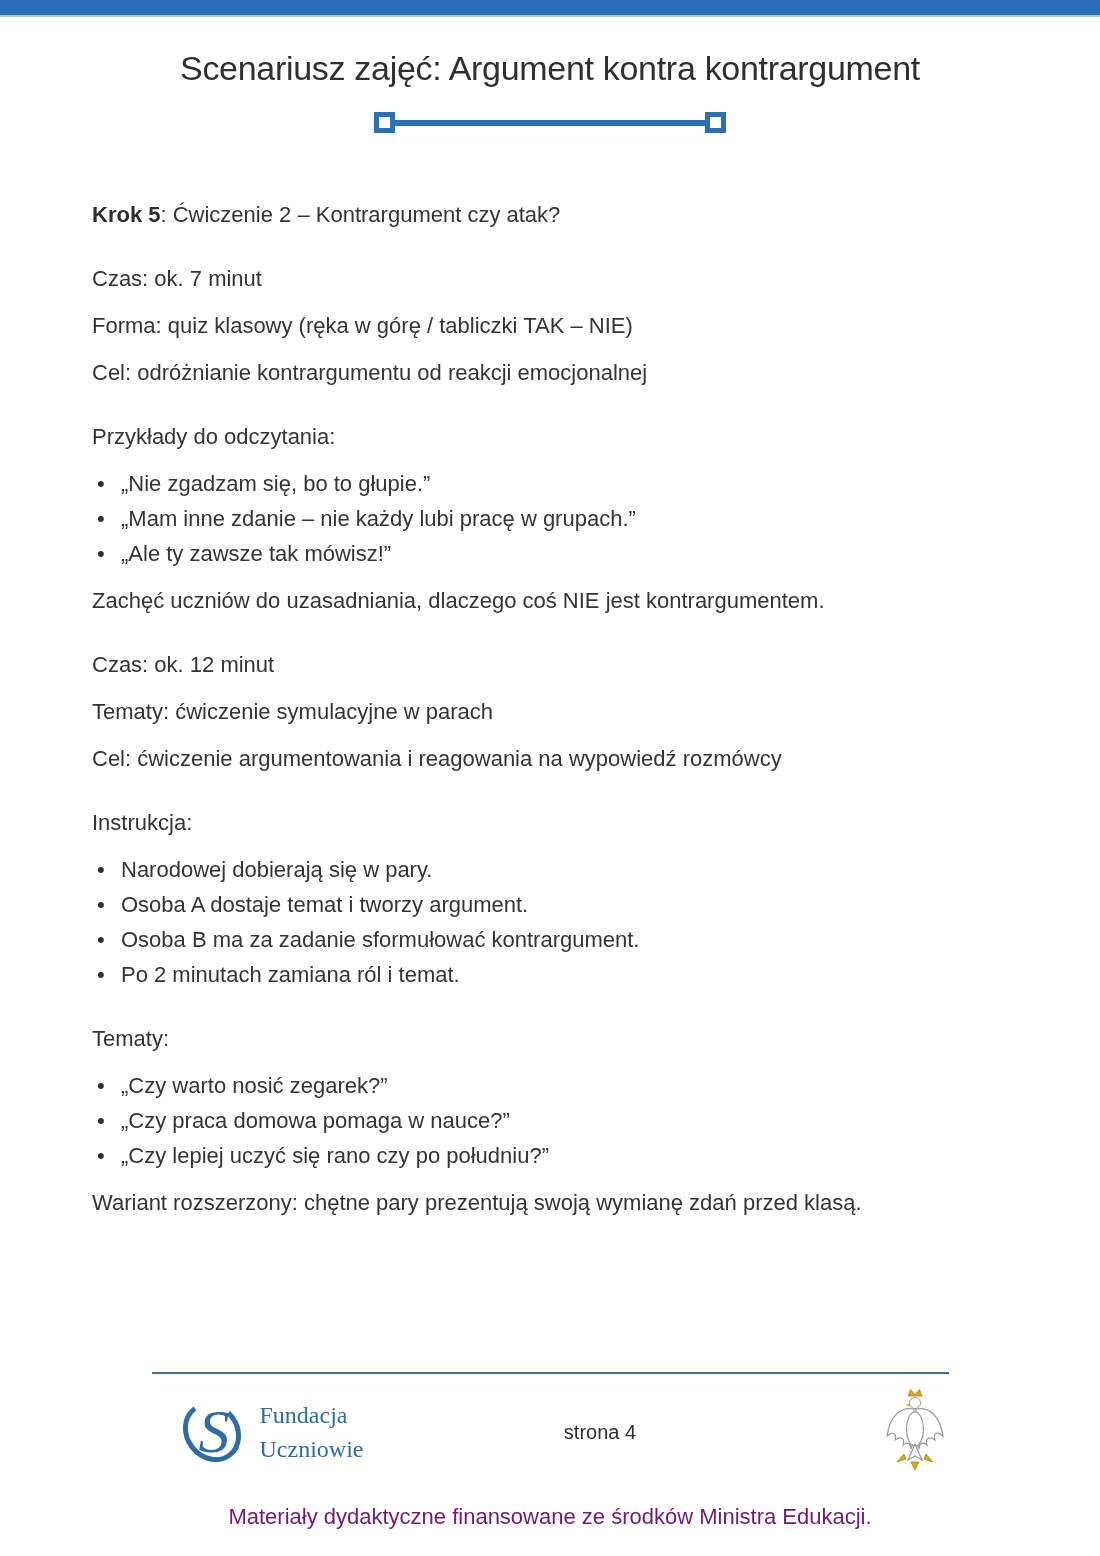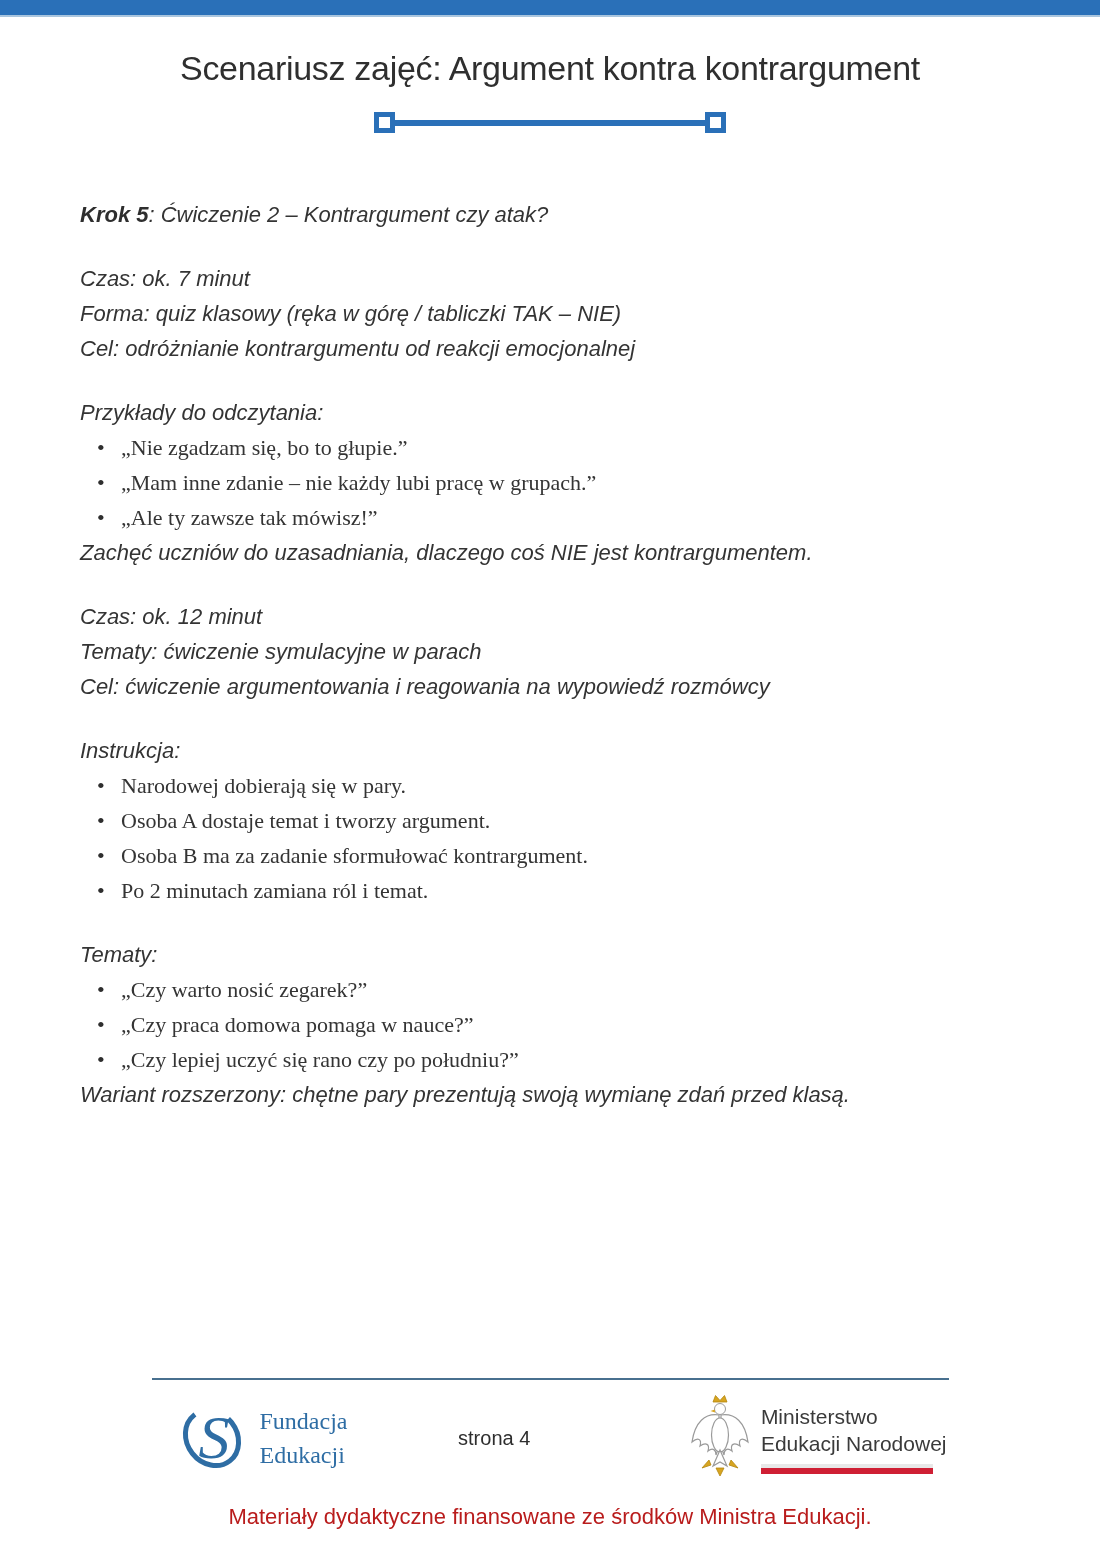--- a/index.html
+++ b/index.html
@@ -51,33 +51,32 @@
   }
 
   
   .content {
     margin-top: 64px;
     padding: 0 85px 0 80px;
     font-size: 22px;
     line-height: 35px;
     color: #343434;
   }
-  .content p { margin: 0; font-style: italic; }
+  .content p { margin: 12px; }
   .block { margin-top: 29px; }
   .step-heading strong { font-weight: 700; color: #2e2e2e; }
 
   ul.bullets {
     list-style: none;
     margin: 0;
     padding: 0;
   }
   ul.bullets li {
     position: relative;
     padding-left: 41px;
-    font-family: Liberation Serif, serif;
   }
   ul.bullets li::before {
     content: "\2022";
     position: absolute;
     left: 17px;
     top: 0;
     color: #2e2e2e;
   }
 
   
@@ -126,24 +125,24 @@
   .ministry-text {
     font-size: 21px;
     line-height: 27px;
     color: #3a3a3a;
   }
   .flag-underline { margin-top: 7px; width: 172px; }
   .flag-underline .white-stripe { height: 4px; background: #e8e8e8; }
   .flag-underline .red-stripe { height: 6px; background: #cf1f34; }
 
   .funding-note {
-    margin-top: 20px;
+    margin-top: 26px;
     text-align: center;
     font-size: 22px;
-    color: #b91c1c;
+    color: #701a75;
   }
 </style>
 </head>
 <body>
 
 <div class="topbar"></div>
 
 <h1 class="page-title">Scenariusz zajęć: Argument kontra kontrargument</h1>
 
 <div class="divider">
@@ -212,21 +211,21 @@
 
     <div class="brand">
       <span>
         <svg width="72" height="80" viewBox="0 0 72 80" aria-hidden="true">
           <ellipse cx="34" cy="42" rx="25" ry="29" fill="none" stroke="#2e6da4" stroke-width="5" stroke-dasharray="128 36" transform="rotate(-38 34 42)"></ellipse>
           <text x="36" y="62" text-anchor="middle" font-family="Liberation Serif, serif" font-size="62" font-style="italic" fill="#2e6da4">S</text>
         </svg>
       </span>
       <span class="brand-text">
         <span style="display:block">Fundacja</span>
-        <span style="display:block">Edukacji</span>
+        <span style="display:block">Uczniowie</span>
       </span>
     </div>
 
     <div class="page-number">strona 4</div>
 
     <div class="ministry">
       <span>
         <svg width="62" height="88" viewBox="0 0 62 88" aria-hidden="true">
 
           <path d="M24 10 L26.5 3.5 L31 8.5 L35.5 3.5 L38 10 Z" fill="#d8a520" stroke="#b3860f" stroke-width="0.8"></path>
@@ -240,26 +239,18 @@
 
           <ellipse cx="31" cy="43" rx="8.5" ry="17" fill="#ffffff" stroke="#9a9a9a" stroke-width="1.2"></ellipse>
 
           <path d="M31 58 L24 74 L31 70 L38 74 Z" fill="#ffffff" stroke="#9a9a9a" stroke-width="1.2"></path>
 
           <path d="M20 68 L13 76 L22 73 Z" fill="#d8a520" stroke="#b3860f" stroke-width="0.8"></path>
           <path d="M42 68 L49 76 L40 73 Z" fill="#d8a520" stroke="#b3860f" stroke-width="0.8"></path>
           <path d="M27 76 L31 84 L35 76 Z" fill="#d8a520" stroke="#b3860f" stroke-width="0.8"></path>
         </svg>
       </span>
-      <span class="ministry-text-wrap">
-        <span class="ministry-text" style="display:block">Ministerstwo</span>
-        <span class="ministry-text" style="display:block">Edukacji Narodowej</span>
-        <span class="flag-underline" style="display:block">
-          <span class="white-stripe" style="display:block"></span>
-          <span class="red-stripe" style="display:block"></span>
-        </span>
-      </span>
     </div>
 
   </div>
 
   <div class="funding-note">Materiały dydaktyczne finansowane ze środków Ministra Edukacji.</div>
 </div>
 
 </body></html>

